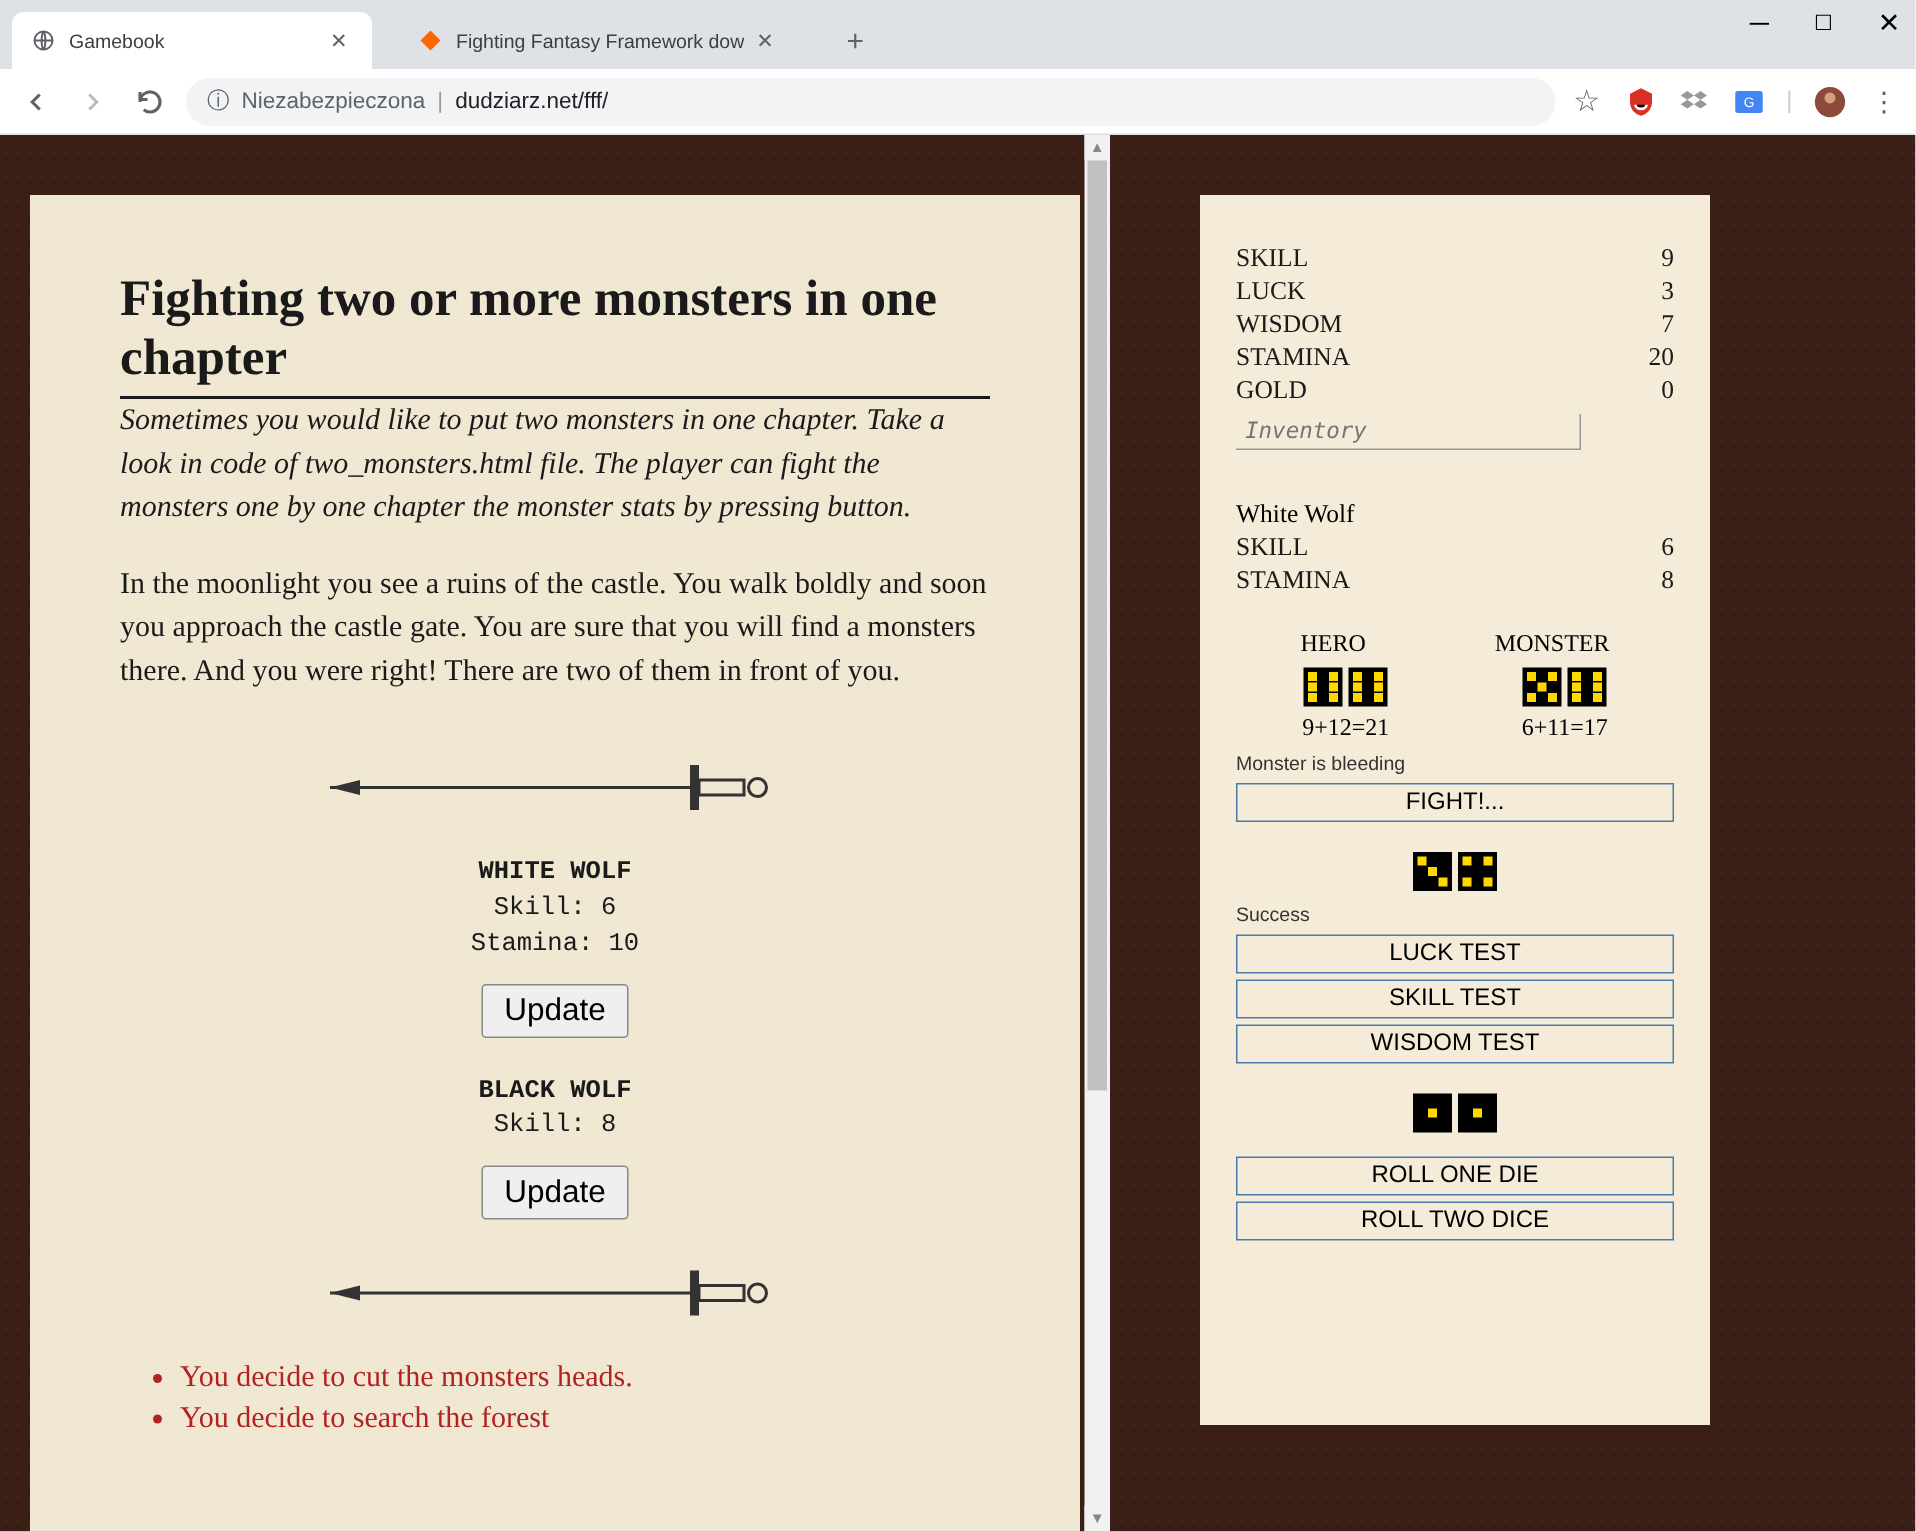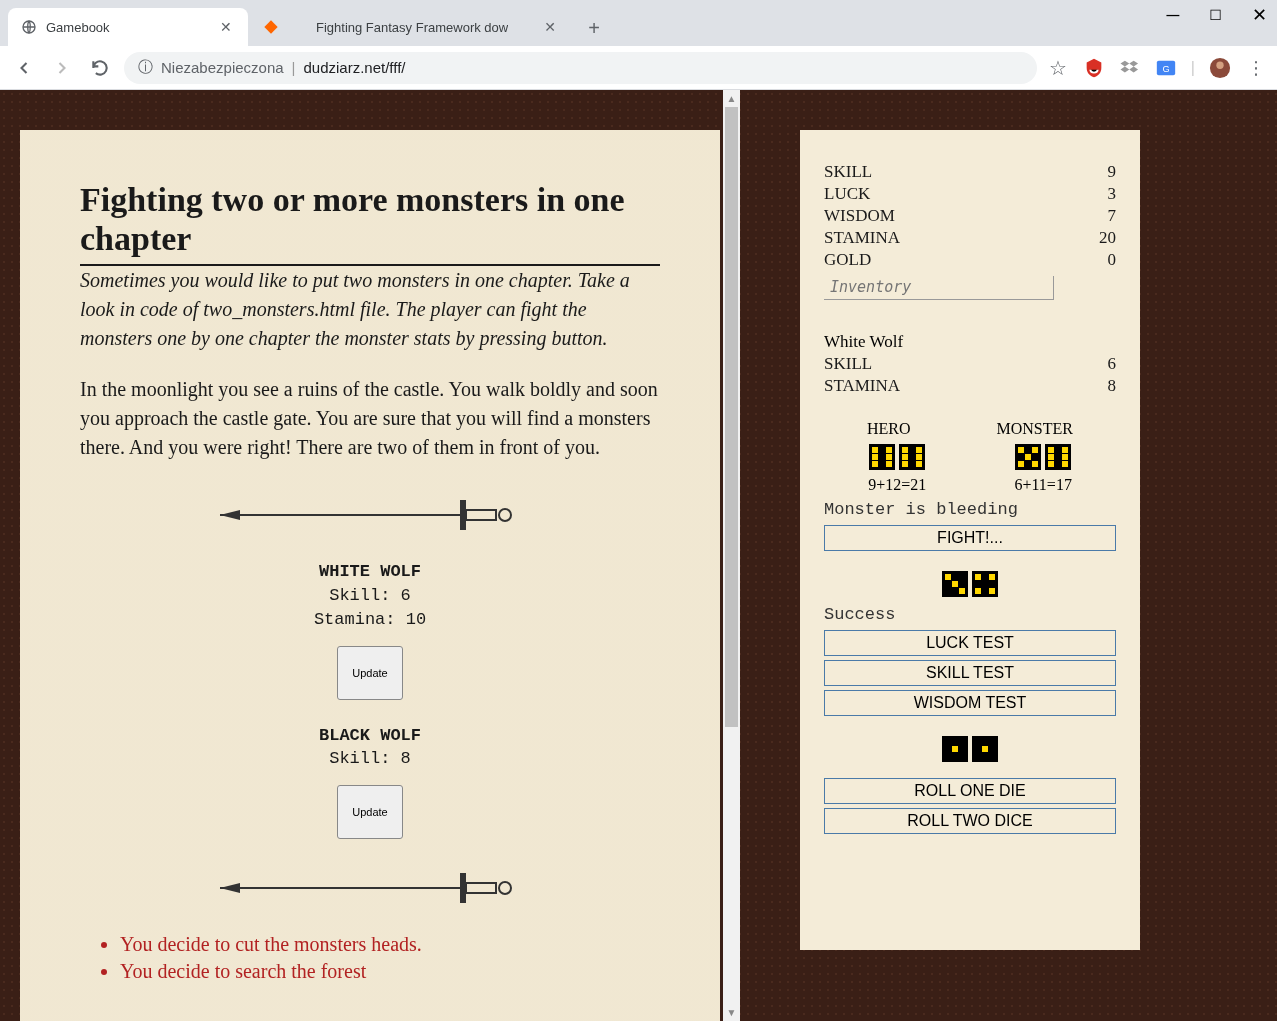--- a/index.html
+++ b/index.html
@@ -1,21 +1,21 @@
 <!DOCTYPE html>
 <html><head>
 <meta charset="utf-8">
 <style>
 * { margin: 0; padding: 0; box-sizing: border-box; }
 body { font-family: Arial, sans-serif; background: #fff; width: 1277px; height: 1021px; overflow: hidden; }
 
 
 .tabbar { height: 46px; background: #dee1e6; display: flex; align-items: flex-end; padding-left: 8px; position: relative; }
-.tab { height: 38px; background: #fff; border-radius: 8px 8px 0 0; display: flex; align-items: center; padding: 0 12px; margin-right: 2px; min-width: 240px; font-size: 13px; color: #3c4043; }
-.tab.inactive { background: #dee1e6; gap: 28px; }
+.tab { height: 38px; background: #fff; border-radius: 8px 8px 0 0; display: flex; align-items: center; padding: 0 12px; margin-right: 18px; min-width: 240px; font-size: 13px; color: #3c4043; }
+.tab.inactive { background: #dee1e6; }
 .tab-favicon { width: 18px; height: 18px; margin-right: 8px; display: flex; align-items: center; justify-content: center; }
 .tab-title { flex: 1; white-space: nowrap; overflow: hidden; text-overflow: ellipsis; }
 .tab-close { width: 16px; height: 16px; color: #5f6368; margin-left: 8px; font-size: 14px; }
 .new-tab { width: 28px; height: 28px; display: flex; align-items: center; justify-content: center; color: #5f6368; font-size: 20px; margin-left: 6px; margin-bottom: 4px; }
 .win-top { position: absolute; right: 10px; top: 0; display: flex; gap: 30px; height: 30px; align-items: center;}
 
 
 .addressbar { height: 44px; background: #fff; display: flex; align-items: center; padding: 0 10px; gap: 10px; border-bottom: 1px solid #dadce0; }
 .nav-btn { width: 28px; height: 28px; display: flex; align-items: center; justify-content: center; color: #5f6368; }
 .nav-btn svg { width: 20px; height: 20px; }
@@ -30,45 +30,45 @@
 
 
 .main-wrap { width: 740px; height: 100%; position: relative; overflow: hidden; }
 .scrollbar-v { position: absolute; right: 0; top: 0; width: 17px; height: 100%; background: #f1f1f1; }
 .scrollbar-thumb { position: absolute; left: 2px; width: 13px; background: #c1c1c1; border-radius: 0; }
 .scrollbar-arrow { position: absolute; left: 0; width: 17px; height: 17px; background: #f1f1f1; display: flex; align-items: center; justify-content: center; color: #888; font-size: 10px; }
 
 .page { margin: 40px 20px 0 20px; background: #f4ecd8; background-image: linear-gradient(rgba(200,180,140,0.08), rgba(200,180,140,0.08)); padding: 50px 60px; font-family: Georgia, 'Times New Roman', serif; min-height: 1050px; }
 .page h1 { font-size: 34px; font-weight: bold; color: #1a1a1a; border-bottom: 2px solid #1a1a1a; padding-bottom: 6px; line-height: 1.15; }
 .page .intro { font-style: italic; font-size: 20px; color: #1a1a1a; line-height: 1.45; margin-bottom: 22px; }
-.page .body-text { font-size: 20px; color: #1a1a1a; line-height: 1.45; margin-bottom: 28px; }
+.page .body-text { font-size: 20px; color: #1a1a1a; line-height: 1.45; margin-bottom: 38px; }
 .sword { display: block; margin: 20px auto; width: 320px; height: 50px; }
 .monster-block { text-align: center; font-family: 'Courier New', monospace; font-size: 17px; color: #1a1a1a; margin: 10px 0; line-height: 1.4; }
 .monster-block .mname { font-weight: bold; }
-.update-btn { display: block; margin: 14px auto 24px auto; padding: 20px 14px; font-size: 11px; background: #efefef; border: 1px solid #888; border-radius: 3px; font-family: Arial, sans-serif; }
+.update-btn { display: block; margin: 14px auto 24px auto; padding: 5px 14px; font-size: 21px; background: #efefef; border: 1px solid #888; border-radius: 3px; font-family: Arial, sans-serif; }
 .choices { margin: 20px 0 0 40px; }
 .choices li { color: #b22222; font-size: 20px; font-family: Georgia, serif; margin: 4px 0; list-style: disc; }
 
 
 .sidebar-wrap { position: absolute; left: 760px; top: 0; width: 500px; height: 100%; }
 .sidebar { margin: 40px 20px 0 40px; background: #f4ecd8; padding: 30px 24px; width: 340px; min-height: 820px; font-family: Georgia, serif; }
 .stat-row { display: flex; font-size: 17px; color: #1a1a1a; margin: 2px 0; justify-content: space-between; }
 .stat-label { width: 125px; }
 .stat-val { }
 .inv-box { border: none; border-bottom: 1px solid #999; border-right: 1px solid #999; width: 230px; height: 24px; font-style: italic; color: #666; font-size: 15px; padding: 2px 6px; margin-top: 4px; resize: none; background: transparent; }
 .sec-gap { height: 28px; }
 .enemy-name { font-size: 17px; margin-bottom: 2px; }
 
 .dice-header { display: flex; justify-content: space-around; font-size: 16px; margin-top: 24px; }
 .dice-row { display: flex; justify-content: space-around; margin: 6px 0; }
 .dice-pair { display: flex; gap: 4px; }
 .die { width: 26px; height: 26px; background: #000; position: relative; }
 .pip { position: absolute; width: 6px; height: 6px; background: #ffd800; }
 .calc-row { display: flex; justify-content: space-around; font-size: 16px; margin: 4px 0; }
-.status-msg { font-size: 17px; color: #333; margin: 6px 0 4px 0; font-family: Liberation Mono, monospace; }
+.status-msg { font-size: 13px; color: #333; margin: 6px 0 4px 0; font-family: Liberation Sans, sans-serif; }
 .game-btn { width: 100%; padding: 3px; font-size: 16px; font-family: Liberation Sans, sans-serif; background: #f4ecd8; border: 1px solid #4a7aa8; margin: 2px 0; }
 .btn-group { margin: 2px 0 18px 0; }
 .dice-center { display: flex; justify-content: center; gap: 4px; margin: 18px 0 8px 0; }
 
 
 .d6 .pip:nth-child(1){top:3px;left:3px}.d6 .pip:nth-child(2){top:3px;right:3px}.d6 .pip:nth-child(3){top:10px;left:3px}.d6 .pip:nth-child(4){top:10px;right:3px}.d6 .pip:nth-child(5){bottom:3px;left:3px}.d6 .pip:nth-child(6){bottom:3px;right:3px}
 .d5 .pip:nth-child(1){top:3px;left:3px}.d5 .pip:nth-child(2){top:3px;right:3px}.d5 .pip:nth-child(3){top:10px;left:10px}.d5 .pip:nth-child(4){bottom:3px;left:3px}.d5 .pip:nth-child(5){bottom:3px;right:3px}
 .d4 .pip:nth-child(1){top:3px;left:3px}.d4 .pip:nth-child(2){top:3px;right:3px}.d4 .pip:nth-child(3){bottom:3px;left:3px}.d4 .pip:nth-child(4){bottom:3px;right:3px}
 .d3 .pip:nth-child(1){top:3px;left:3px}.d3 .pip:nth-child(2){top:10px;left:10px}.d3 .pip:nth-child(3){bottom:3px;right:3px}
 .d1 .pip:nth-child(1){top:10px;left:10px}

